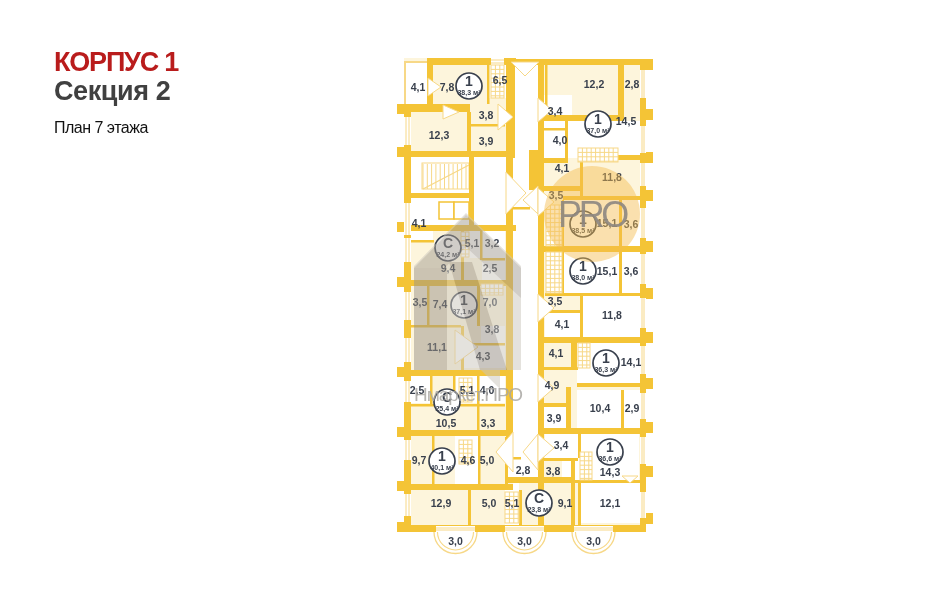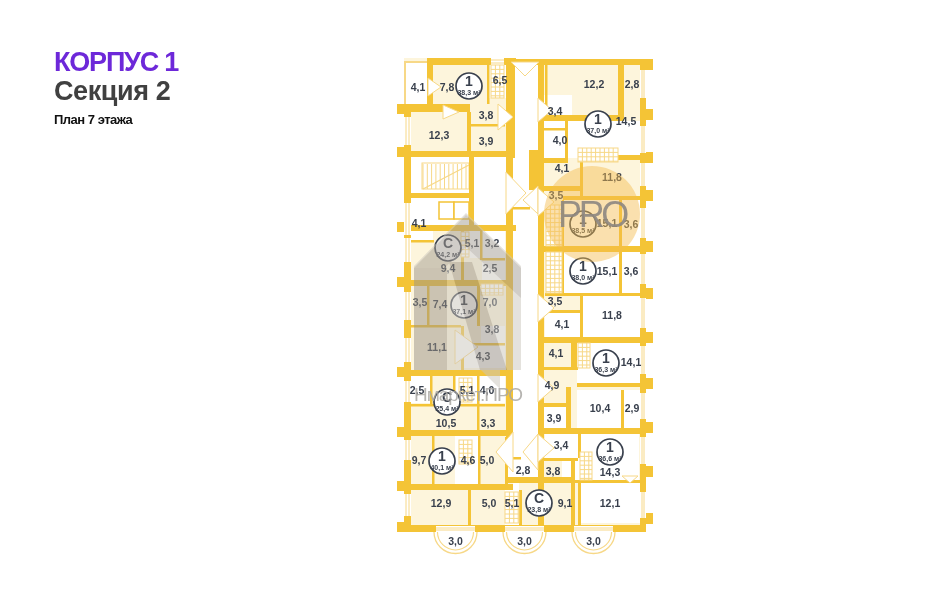--- a/index.html
+++ b/index.html
@@ -1,20 +1,20 @@
 <!DOCTYPE html>
 <html lang="ru"><head><meta charset="utf-8">
 <title>План 7 этажа</title>
 <style>
 html,body{margin:0;padding:0;background:#fff;width:941px;height:600px;overflow:hidden}
 body{font-family:"Liberation Sans",sans-serif}
 .hdr{position:absolute;left:54px;top:0px;width:350px}
-.hdr .l1{position:absolute;top:48.7px;font-size:27px;font-weight:bold;color:#6d28d9;line-height:27px;letter-spacing:-1.2px}
+.hdr .l1{position:absolute;top:48.7px;font-size:27px;font-weight:bold;color:#b91c1c;line-height:27px;letter-spacing:-1.2px}
 .hdr .l2{position:absolute;top:78.2px;font-size:27px;font-weight:bold;color:#404040;line-height:27px;letter-spacing:-0.4px}
-.hdr .l3{position:absolute;top:110px;font-size:13px;font-weight:bold;color:#111;line-height:19.5px;letter-spacing:-0.5px}
+.hdr .l3{position:absolute;top:118px;font-size:16px;font-weight:normal;color:#111;line-height:19.5px;letter-spacing:-0.5px}
 </style></head>
 <body>
 
 <div class="hdr">
 
 <div class="l1">КОРПУС 1</div>
 
 <div class="l2">Секция 2</div>
 
 <div class="l3">План 7 этажа</div>

